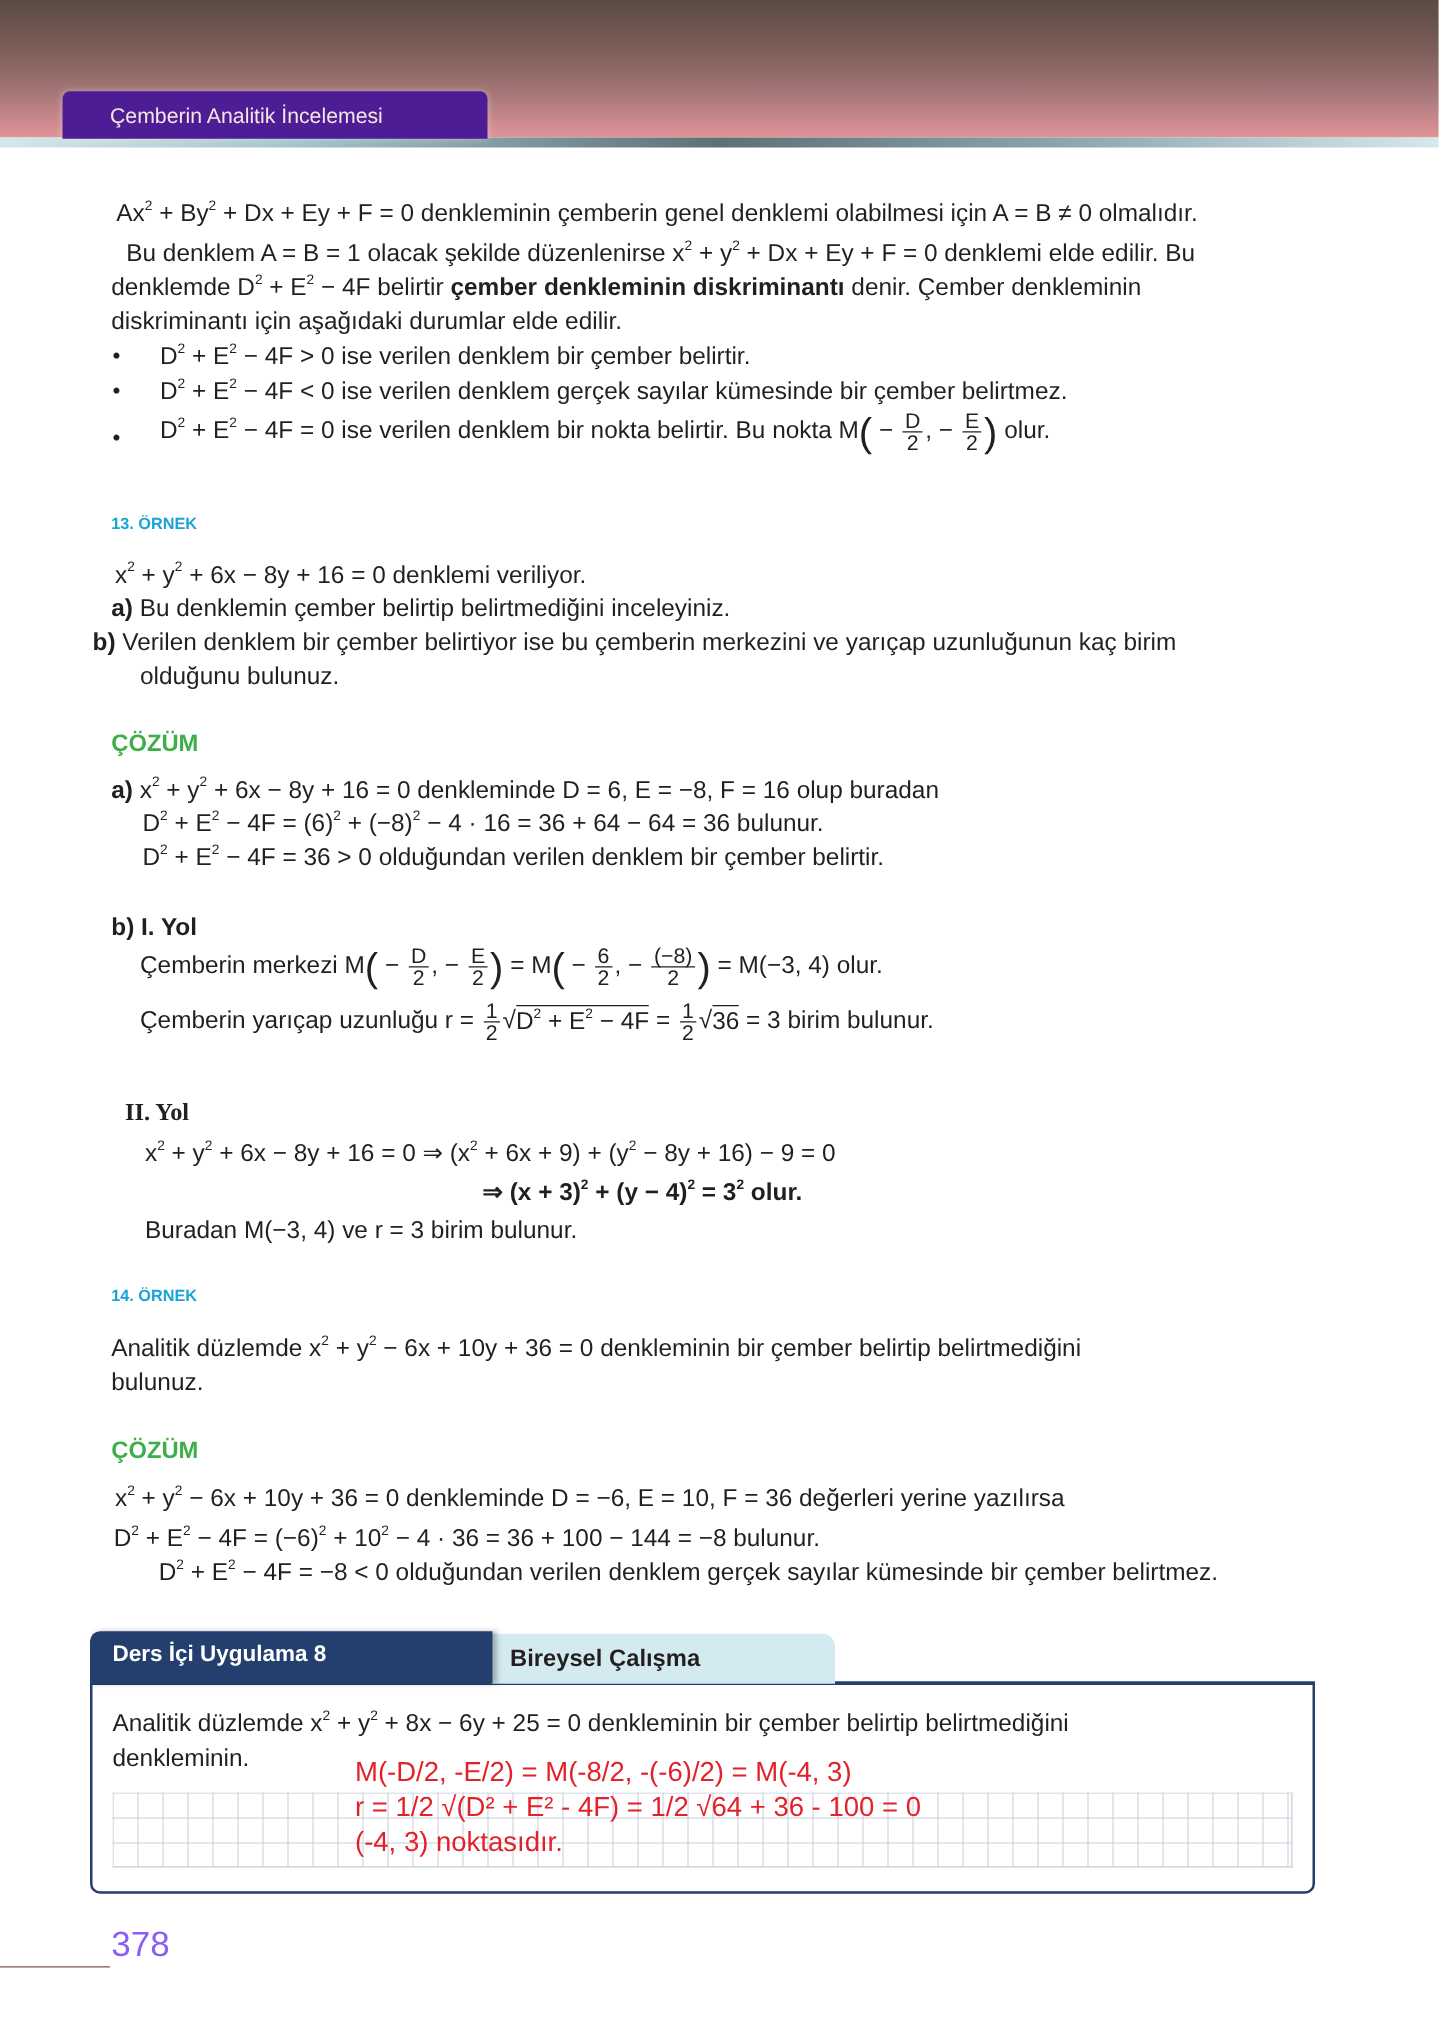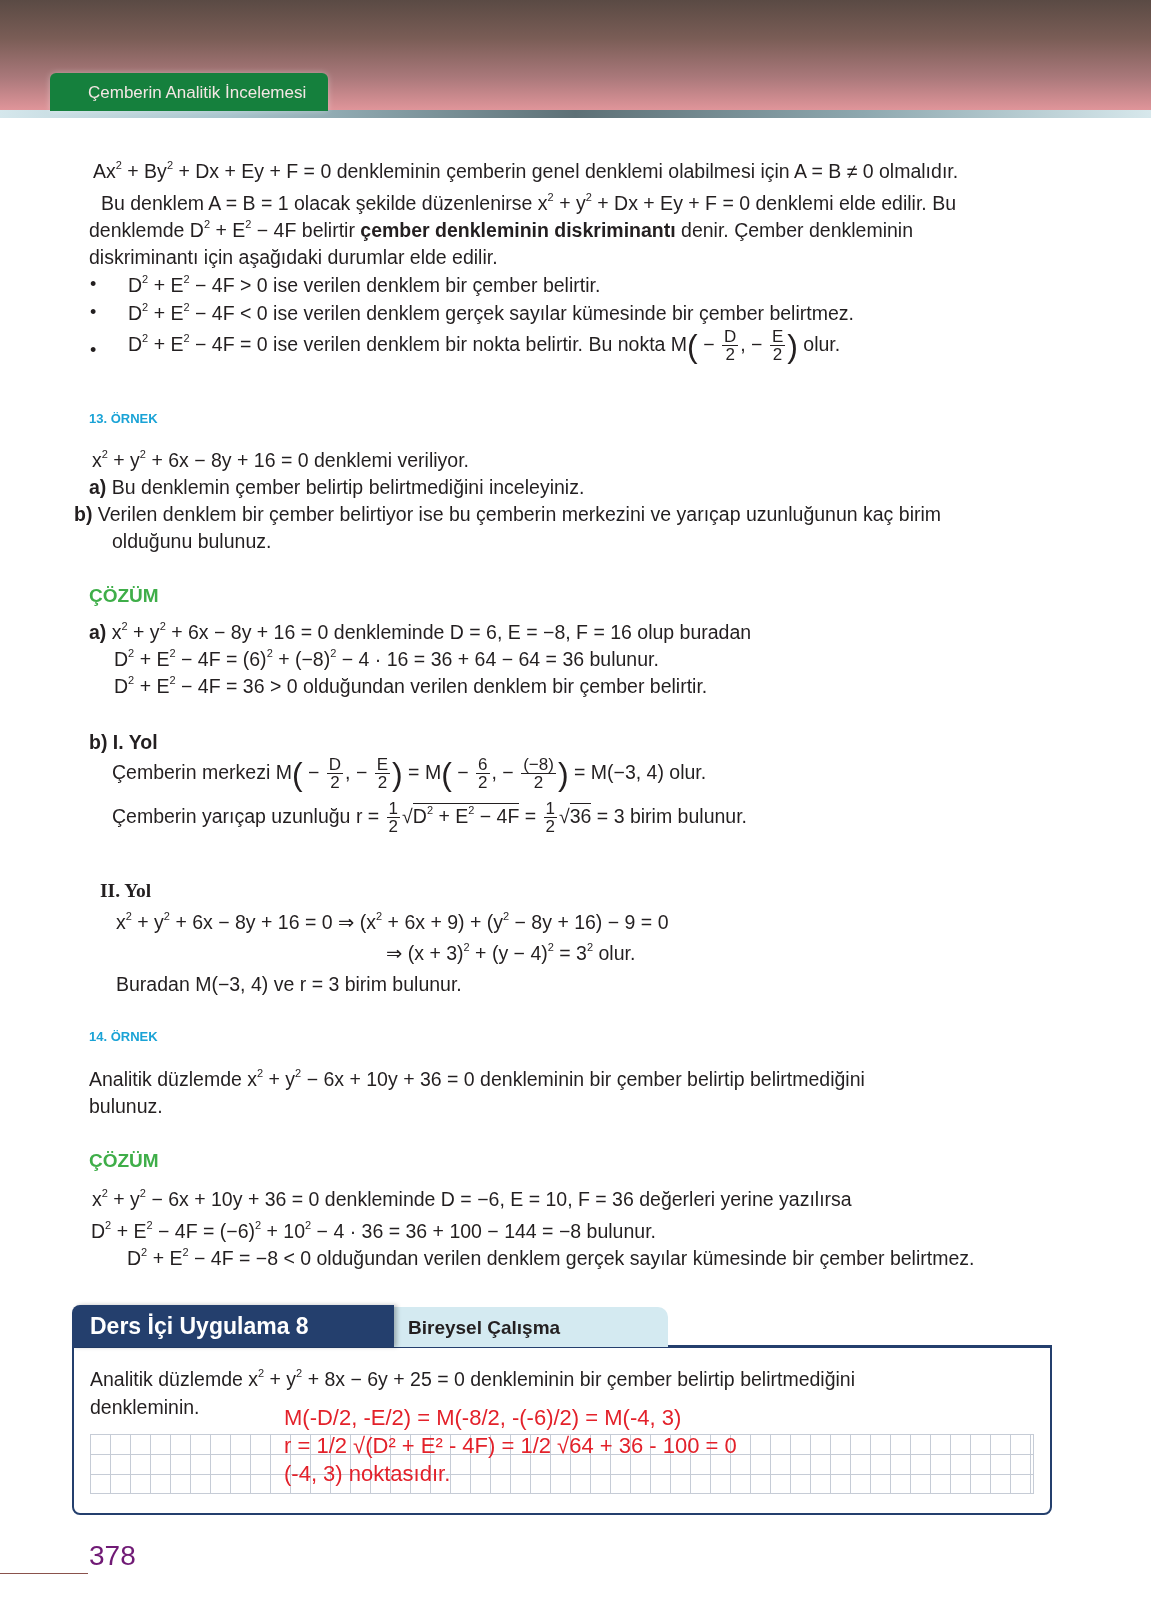--- a/index.html
+++ b/index.html
@@ -8,22 +8,22 @@
 
   .header-band {
     position: absolute; left: 0; top: 0; width: 1151px; height: 110px;
     background: linear-gradient(to bottom, #5a4a44 0%, #7a5d56 35%, #a9787a 70%, #e0959a 100%);
   }
   .header-strip {
     position: absolute; left: 0; top: 110px; width: 1151px; height: 8px;
     background: linear-gradient(to right, #d5e7ec 0%, #a7c4cc 20%, #5d7076 50%, #8ea8af 75%, #d7e8ec 100%);
   }
   .chapter-tab {
-    position: absolute; left: 50px; top: 73px; width: 278px; height: 38px;
-    background: #15803d; border-radius: 6px 6px 0 0;
+    position: absolute; left: 50px; top: 73px; width: 340px; height: 38px;
+    background: #4c1d95; border-radius: 6px 6px 0 0;
     box-shadow: 0 0 6px rgba(255,255,255,0.35);
   }
   .chapter-tab span {
     position: absolute; left: 38px; top: 10px; color: #f4e6e4; font-size: 17px;
   }
 
   .line { position: absolute; white-space: nowrap; }
   sup { font-size: 11px; vertical-align: 9px; line-height: 0; }
   .b { font-weight: bold; }
   .bullet { position: absolute; left: 90px; font-size: 18px; }
@@ -35,42 +35,42 @@
   .frac .num { display: block; border-bottom: 1.2px solid #231f20; padding: 0 2px; }
   .frac .den { display: block; padding: 0 2px; }
   .paren { font-size: 32px; font-weight: 200; vertical-align: middle; line-height: 0; }
   .sqrt { border-top: 1.2px solid #231f20; padding-top: 1px; }
 
   .app-tab-dark {
     position: absolute; left: 72px; top: 1305px; width: 322px; height: 42px;
     background: #243f6d; border-radius: 8px 0 0 0;
     box-shadow: 3px 0 4px rgba(0,0,0,0.25);
   }
-  .app-tab-dark span { position: absolute; left: 18px; top: 8px; color: #ffffff; font-weight: bold; font-size: 23px; }
+  .app-tab-dark span { position: absolute; left: 18px; top: 8px; color: #ffffff; font-weight: bold; font-size: 18px; }
   .app-tab-light {
     position: absolute; left: 392px; top: 1307px; width: 276px; height: 40px;
     background: #d4eaf1; border-radius: 0 10px 0 0;
   }
   .app-tab-light span { position: absolute; left: 16px; top: 10px; color: #231f20; font-weight: bold; font-size: 19px; }
   .app-box {
     position: absolute; left: 72px; top: 1345px; width: 980px; height: 170px;
     border: 2.5px solid #243f6d; border-radius: 0 0 8px 8px; border-top: 3px solid #243f6d;
   }
   .grid {
     position: absolute; left: 90px; top: 1434px; width: 944px; height: 60px;
     background-image:
       linear-gradient(to right, #c6ccd6 1px, transparent 1px),
       linear-gradient(to bottom, #c6ccd6 1px, transparent 1px);
     background-size: 20px 20px;
     border-right: 1px solid #c6ccd6; border-bottom: 1px solid #c6ccd6;
   }
   .red { color: #e3212a; font-size: 22px; position: absolute; white-space: nowrap; }
 
   .page-line { position: absolute; left: 0; top: 1573px; width: 88px; height: 1px; background: #8a524c; }
-  .page-num { position: absolute; left: 89px; top: 1540px; font-size: 28px; color: #701a75; }
+  .page-num { position: absolute; left: 89px; top: 1540px; font-size: 28px; color: #8b5cf6; }
 </style>
 </head>
 <body>
 
 <div class="header-band"></div>
 <div class="header-strip"></div>
 <div class="chapter-tab">
   <span>Çemberin Analitik İncelemesi</span>
 </div>
 
@@ -126,21 +126,21 @@
   <span>Çemberin merkezi  M</span><span class="paren">(</span> − <span class="frac"><span class="num">D</span><span class="den">2</span></span>, − <span class="frac"><span class="num">E</span><span class="den">2</span></span><span class="paren">)</span><span> = M</span><span class="paren">(</span> − <span class="frac"><span class="num">6</span><span class="den">2</span></span>, − <span class="frac"><span class="num">(−8)</span><span class="den">2</span></span><span class="paren">)</span><span> = M(−3, 4)  olur.</span>
 </div>
 <div class="line" style="left:112px; top:800px;">
   <span>Çemberin yarıçap uzunluğu  r = </span><span class="frac"><span class="num">1</span><span class="den">2</span></span>√<span class="sqrt"><span>D</span><sup>2</sup><span> + E</span><sup>2</sup><span> − 4F</span></span><span> = </span><span class="frac"><span class="num">1</span><span class="den">2</span></span>√<span class="sqrt">36</span><span> = 3  birim bulunur.</span>
 </div>
 
 <div class="line b" style="left:100px; top:880px;font-family:Liberation Serif, serif;">II. Yol</div>
 <div class="line" style="left:116px; top:911px;">
   <span>x</span><sup>2</sup><span> + y</span><sup>2</sup><span> + 6x − 8y + 16 = 0 ⇒ (x</span><sup>2</sup><span> + 6x + 9) + (y</span><sup>2</sup><span> − 8y + 16) − 9 = 0</span>
 </div>
-<div class="line" style="left:386px; top:942px;">
+<div class="line" style="left:386px; top:942px;font-weight:bold;">
   <span>⇒ (x + 3)</span><sup>2</sup><span> + (y − 4)</span><sup>2</sup><span> = 3</span><sup>2</sup><span>  olur.</span>
 </div>
 <div class="line" style="left:116px; top:973px;">Buradan  M(−3, 4)  ve  r = 3  birim bulunur.</div>
 
 <div class="line h-blue" style="left:89px; top:1029px;">14. ÖRNEK</div>
 <div class="line" style="left:89px; top:1068px;">
   <span>Analitik düzlemde  x</span><sup>2</sup><span> + y</span><sup>2</sup><span> − 6x + 10y + 36 = 0  denkleminin bir çember belirtip belirtmediğini</span>
 </div>
 <div class="line" style="left:89px; top:1095px;">bulunuz.</div>
 

